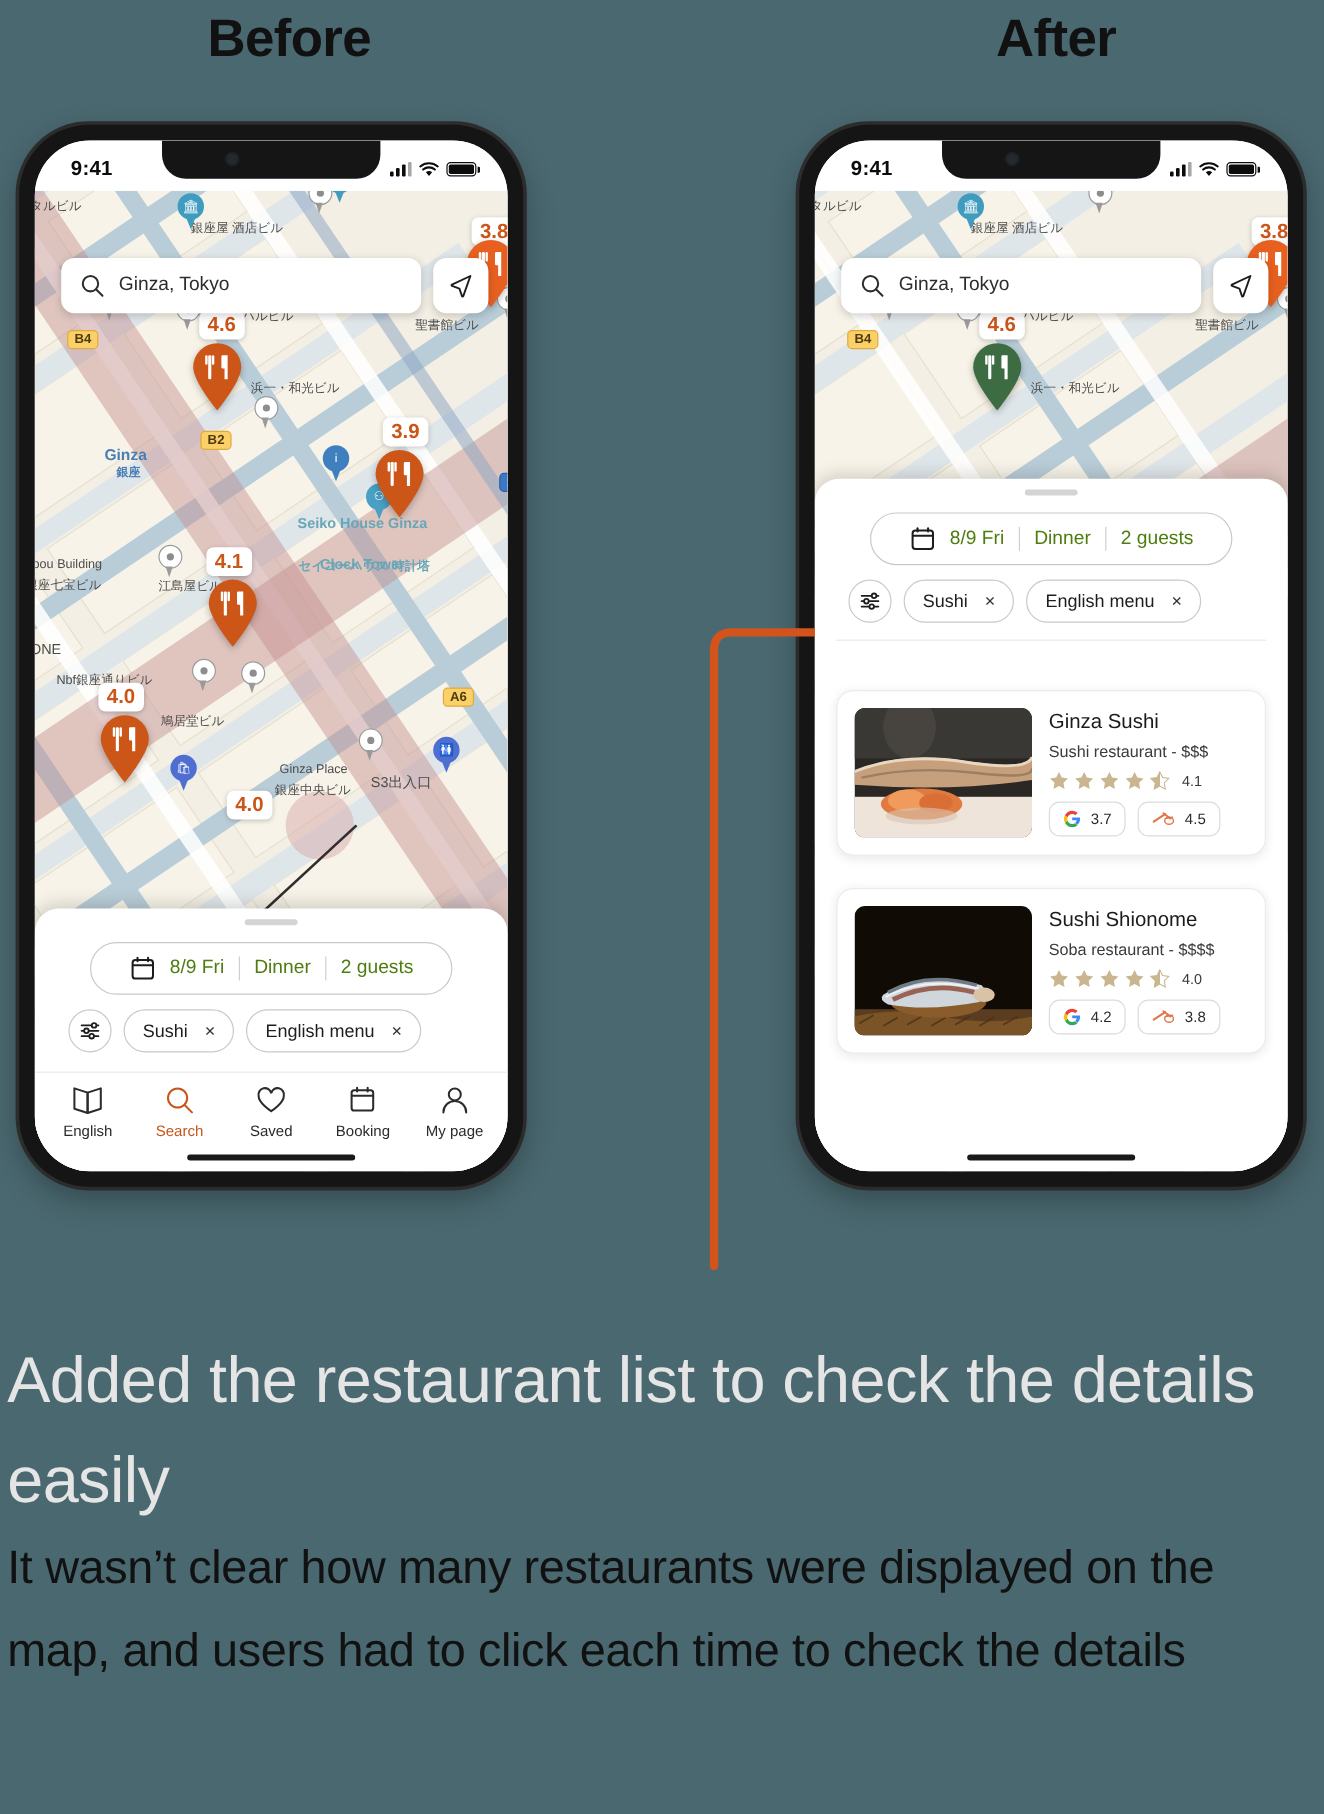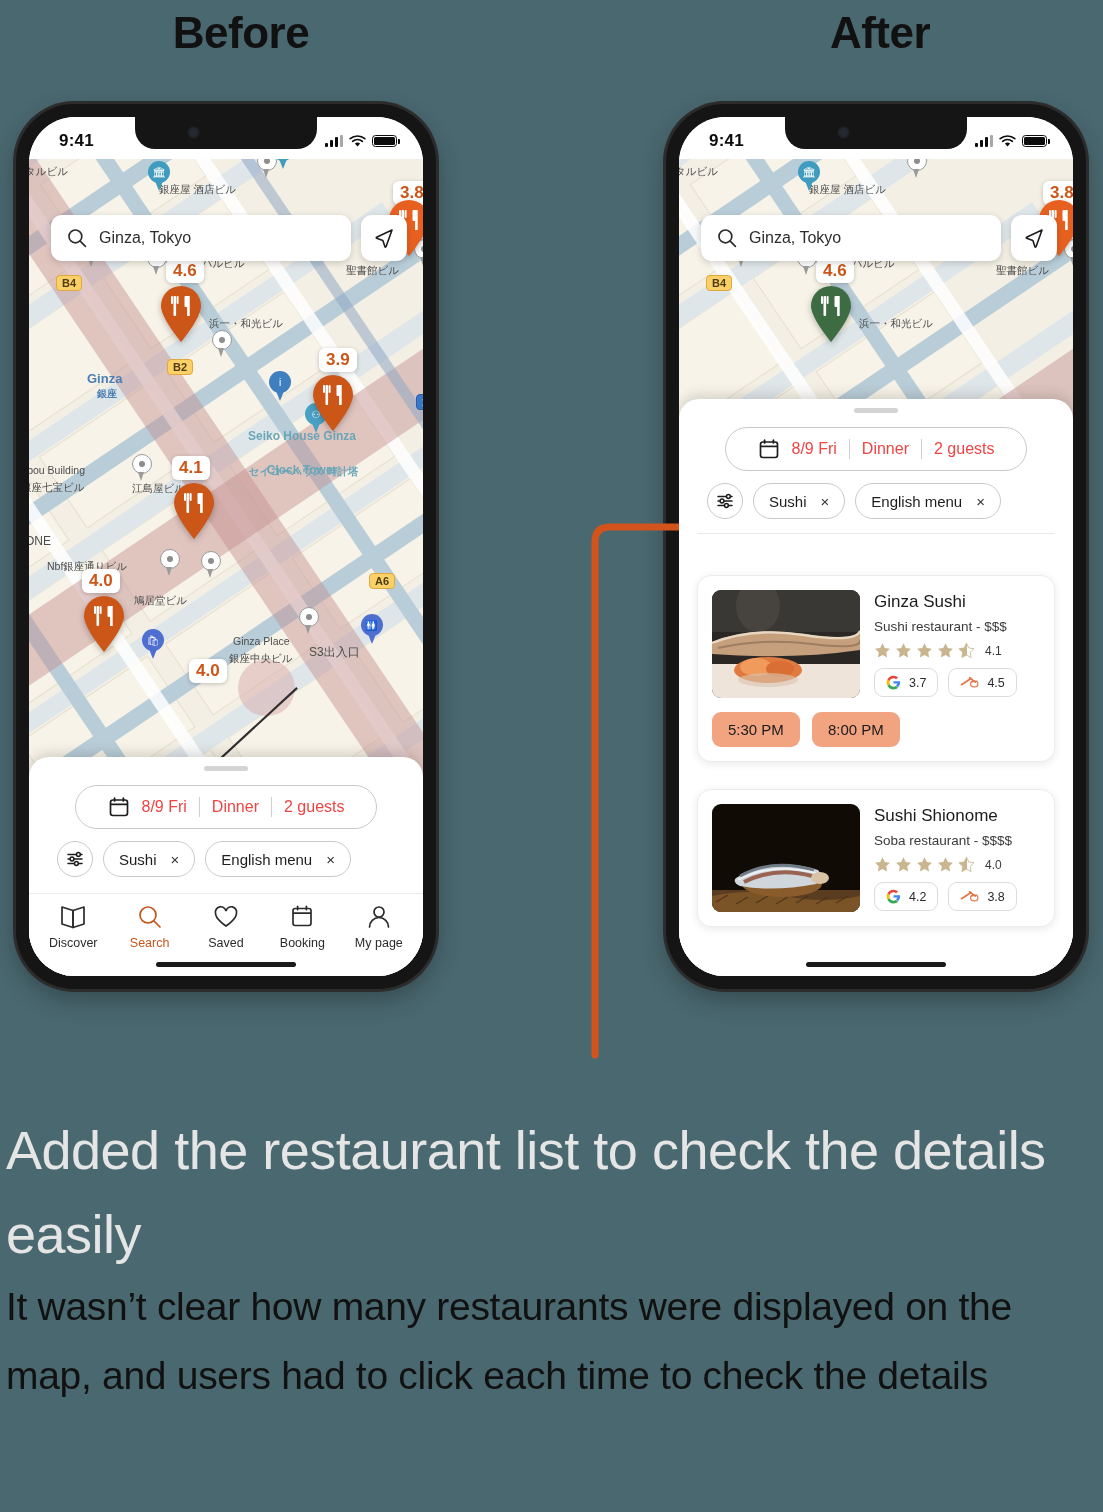--- a/index.html
+++ b/index.html
@@ -106,21 +106,21 @@
   .corner-cluster { position:absolute; z-index:18; right:-6px; top:22px; }
 
   
   .sheet { position:absolute; left:0; right:0; bottom:0; background:#fff; z-index:25;
     border-top-left-radius:20px; border-top-right-radius:20px;
     box-shadow:0 -3px 14px rgba(0,0,0,.16); }
   .grabber { width:44px;height:5px;border-radius:3px;background:#d4d4d4;margin:9px auto 0; }
   .datepill {
     margin:14px auto 0; width:302px; height:44px; border:1px solid #c9c9c9; border-radius:24px;
     display:flex; align-items:center; justify-content:center; gap:12px;
-    font-size:16px; color:#ef4444;
+    font-size:16px; color:#4d7c0f;
   }
   .datepill .sep { width:1px;height:20px;background:#cfcfcf; }
   .filterrow { display:flex; align-items:center; gap:10px; padding:12px 0 0 28px; }
   .fbtn { width:36px;height:36px;border:1px solid #c9c9c9;border-radius:50%;
     display:flex;align-items:center;justify-content:center; }
   .chip { height:36px;border:1px solid #c9c9c9;border-radius:20px;display:flex;align-items:center;
     gap:14px;padding:0 15px;font-size:15px;color:#1d1d1d; }
   .chip .x { font-size:15px; color:#333; }
 
   
@@ -484,21 +484,21 @@
           <span class="x">×</span>
         </div>
       </div>
 
       <div class="tabbar">
         <div class="tab">
           <svg width="28" height="26" viewBox="0 0 28 26" fill="none" stroke="#2b2b2b" stroke-width="1.7" stroke-linejoin="round">
               <path d="M14 6.5 3 3v17l11 3.5z"></path>
               <path d="M14 6.5 25 3v17l-11 3.5z"></path>
             </svg>
-          <span>Discover</span>
+          <span>English</span>
         </div>
         <div class="tab active">
           <svg width="28" height="26" viewBox="0 0 28 26">
               <circle cx="12" cy="11" r="8" fill="none" stroke="#c9551c" stroke-width="1.7"></circle>
               <line x1="18" y1="17" x2="24" y2="23" stroke="#c9551c" stroke-width="1.7" stroke-linecap="round"></line>
             </svg>
           <span>Search</span>
         </div>
         <div class="tab">
           <svg width="28" height="26" viewBox="0 0 28 26" fill="none" stroke="#2b2b2b" stroke-width="1.7">
@@ -787,24 +787,20 @@
                   <svg width="19" height="15" viewBox="0 0 26 18">
                     <path d="M2 12 L15 3.5" stroke="#e2764a" stroke-width="2.4" stroke-linecap="round"></path>
                     <path d="M13 2.5 L21 8.5" stroke="#e2764a" stroke-width="2.2" stroke-linecap="round"></path>
                     <ellipse cx="19.5" cy="11" rx="5" ry="4" fill="none" stroke="#e2764a" stroke-width="1.6"></ellipse>
                     <path d="M15 8.5 L23.5 7" stroke="#e2764a" stroke-width="1.5" stroke-linecap="round"></path>
                   </svg>
                   <span>4.5</span>
                 </div>
               </div>
             </div>
-          </div>
-          <div class="slots">
-            <div class="slot">5:30 PM</div>
-            <div class="slot">8:00 PM</div>
           </div>
         </div>
 
         <div class="rcard">
           <div class="rtop">
             <div class="rphoto">
               <svg width="148" height="108" viewBox="0 0 148 108" preserveAspectRatio="none">
                 <rect width="148" height="108" fill="#110b06"></rect>
                 <rect y="86" width="148" height="22" fill="#5a3c20"></rect>
                 <path d="M0 92 Q37 84 74 92 T148 92 L148 108 L0 108Z" fill="#7a5326"></path>

